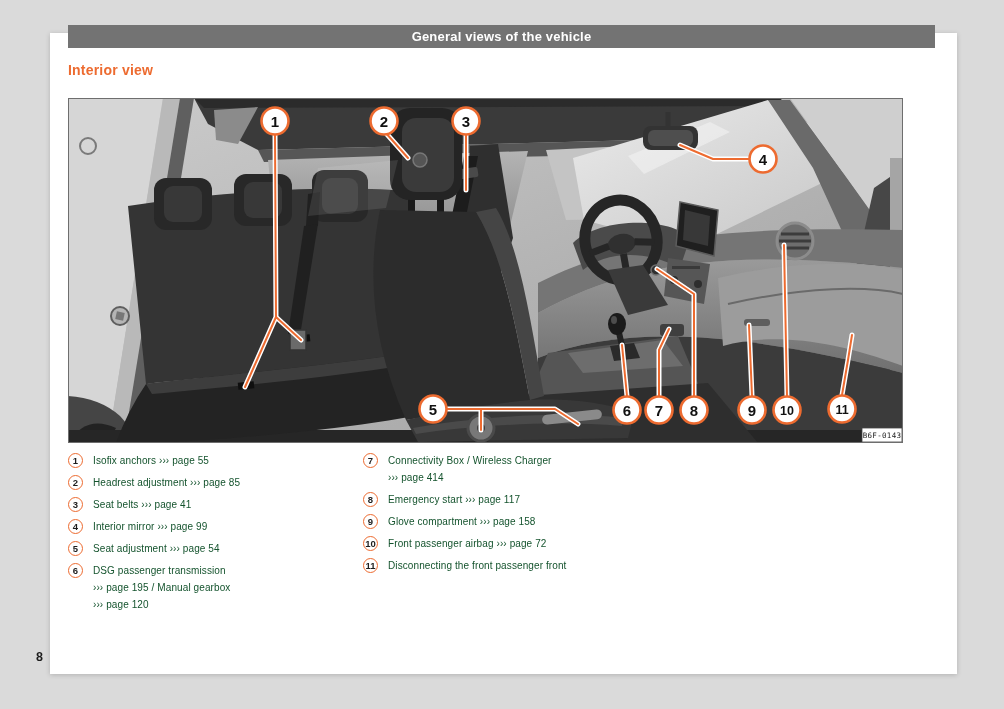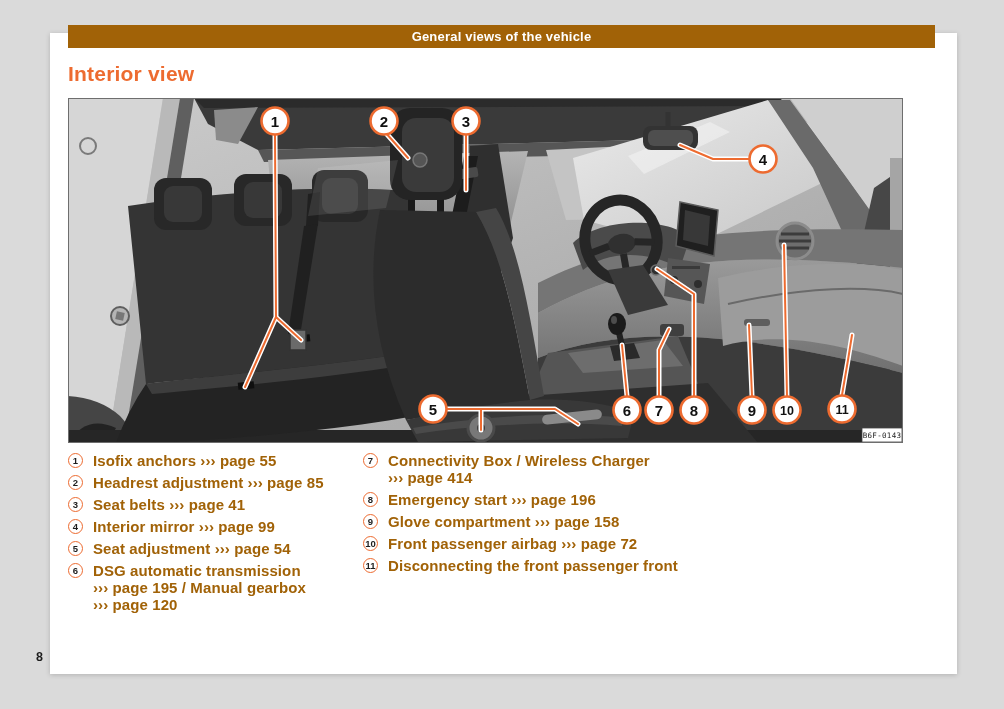--- a/index.html
+++ b/index.html
@@ -7,43 +7,43 @@
     width:1004px;height:709px;position:relative;overflow:hidden;
     background:#dadada;
     font-family:"Liberation Sans", sans-serif;
   }
   .page{
     position:absolute;left:50px;top:33px;width:907px;height:641px;
     background:#ffffff;box-shadow:0 1px 5px rgba(0,0,0,0.18);
   }
   .header-bar{
     position:absolute;left:68px;top:25px;width:867px;height:23px;
-    background:#a16207;color:#fff;
+    background:#737373;color:#fff;
     font-size:13px;font-weight:bold;line-height:23px;text-align:center;
     letter-spacing:.2px;
   }
   .section-title{
     position:absolute;left:68px;top:62px;
-    color:#ed6b30;font-size:21px;font-weight:bold;letter-spacing:.2px;
+    color:#ed6b30;font-size:14px;font-weight:bold;letter-spacing:.2px;
   }
   .figure{
     position:absolute;left:68px;top:98px;width:835px;height:345px;
   }
   .legend-col{position:absolute;top:452px;}
   .legend-col.left{left:68px;width:288px;}
   .legend-col.right{left:363px;width:335px;}
   .legend-item{display:flex;align-items:flex-start;margin-bottom:5px;}
   .lnum{
     flex:0 0 auto;width:15px;height:15px;margin-right:10px;margin-top:1px;
     border:1.4px solid #ed6b30;border-radius:50%;
     display:flex;align-items:center;justify-content:center;
     font-size:9.5px;font-weight:bold;color:#1d1d1d;background:#fff;
     box-sizing:border-box;
   }
-  .ltext{font-size:15px;line-height:17px;color:#a16207;letter-spacing:.1px;font-weight:bold;}
+  .ltext{font-size:10px;line-height:17px;color:#14532d;letter-spacing:.1px;}
   .page-number{
     position:absolute;left:36px;top:650px;
     font-size:12.5px;font-weight:bold;color:#1d1d1d;
   }
   svg text{font-family:"Liberation Sans", sans-serif;}
   .co-num{font-size:15px;font-weight:bold;fill:#111;}
   .co-num.small{font-size:12.5px;}
   .img-code{font-family:"DejaVu Sans Mono", monospace;font-size:7.5px;fill:#222;letter-spacing:.3px;}
 </style>
 </head>
@@ -312,39 +312,39 @@
   </div>
   <div class="legend-item">
     <span class="lnum">5</span>
     <div class="ltext">
         <div>Seat adjustment ››› page 54</div>
       </div>
   </div>
   <div class="legend-item">
     <span class="lnum">6</span>
     <div class="ltext">
-      <div>DSG automatic transmission</div>
+      <div>DSG passenger transmission</div>
       <div>››› page 195 / Manual gearbox</div>
       <div>››› page 120</div>
     </div>
   </div>
 </div>
 
 <div class="legend-col right">
   <div class="legend-item">
     <span class="lnum">7</span>
     <div class="ltext">
       <div>Connectivity Box / Wireless Charger</div>
       <div>››› page 414</div>
     </div>
   </div>
   <div class="legend-item">
     <span class="lnum">8</span>
     <div class="ltext">
-        <div>Emergency start ››› page 196</div>
+        <div>Emergency start ››› page 117</div>
       </div>
   </div>
   <div class="legend-item">
     <span class="lnum">9</span>
     <div class="ltext">
         <div>Glove compartment ››› page 158</div>
       </div>
   </div>
   <div class="legend-item">
     <span class="lnum">10</span>

